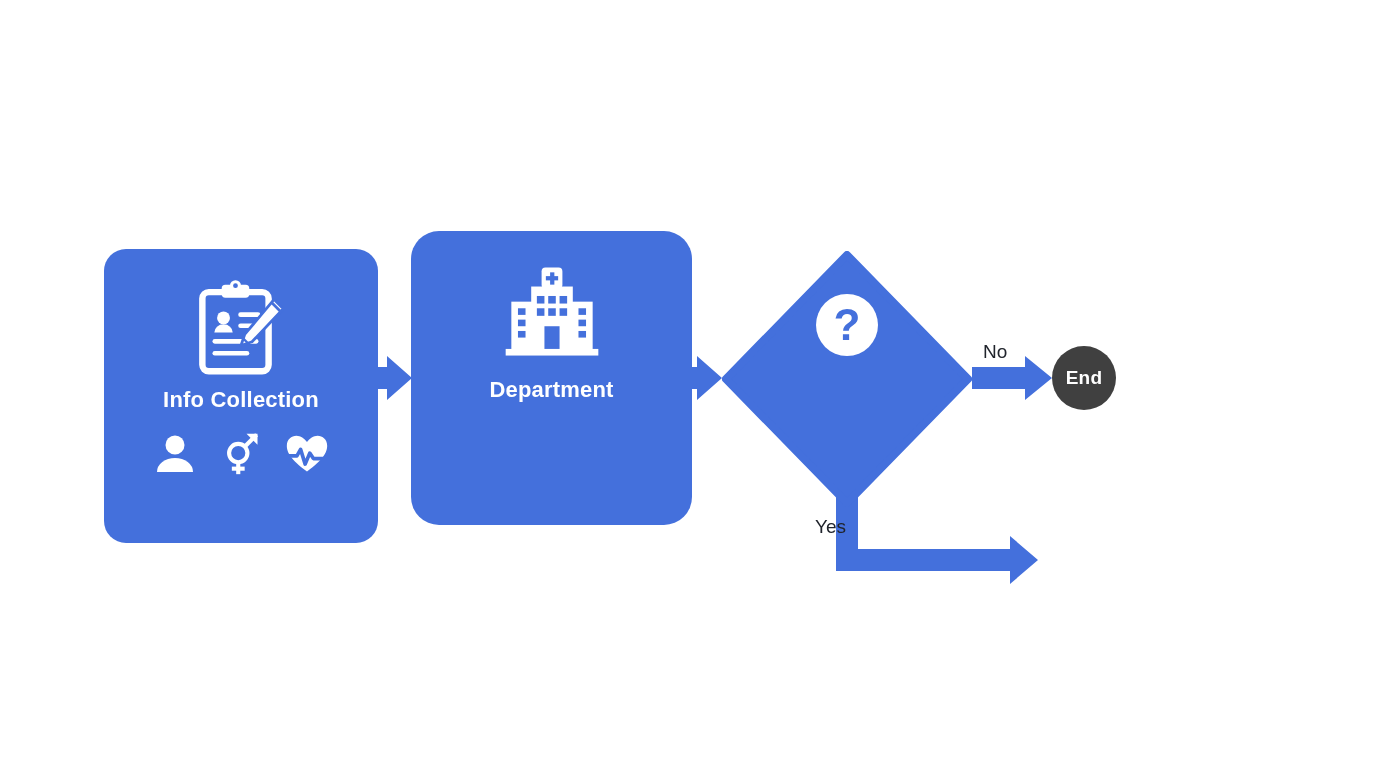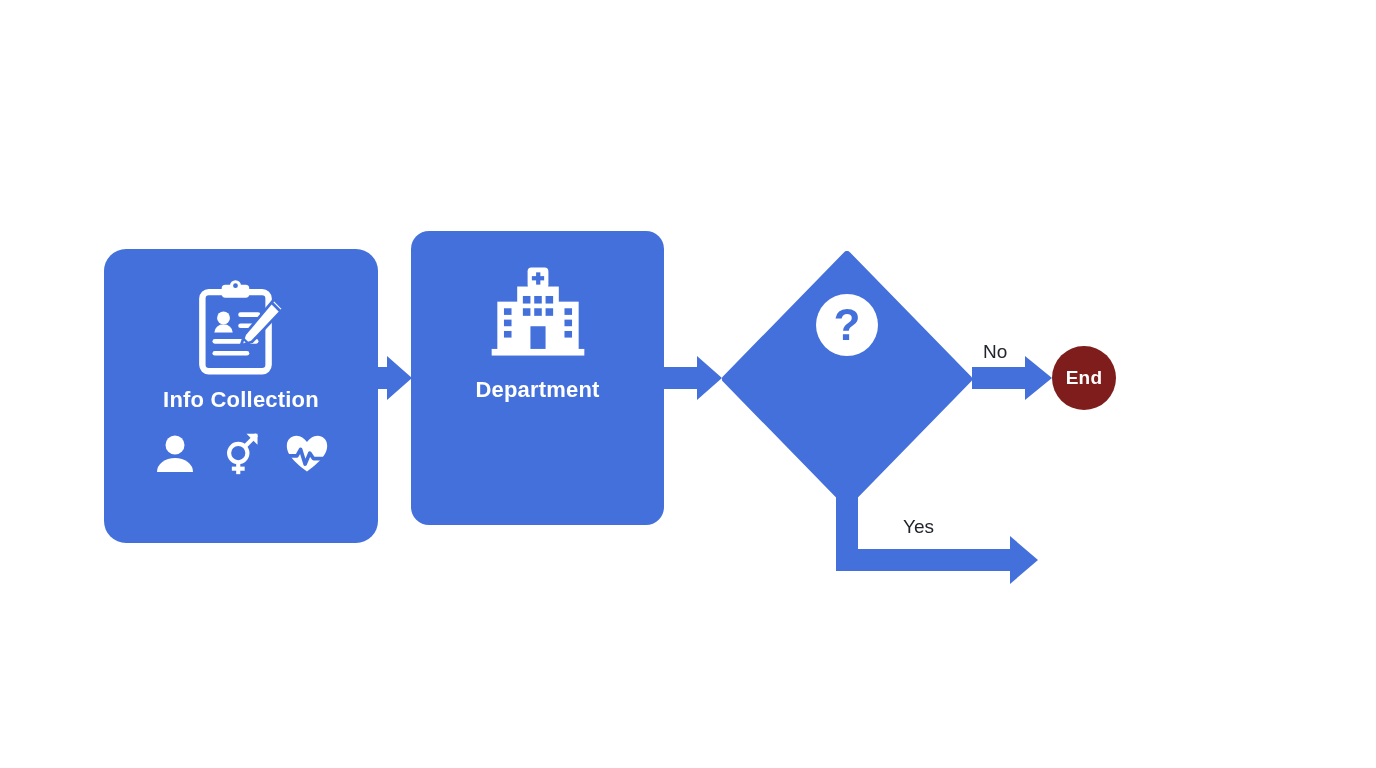--- a/index.html
+++ b/index.html
@@ -63,23 +63,24 @@
     align-items: center;
     justify-content: center;
     gap: 22px;
   }
   .mini-icon { width: 44px; height: 44px; display: block; }
 
   
   #node-dept {
     left: 411px;
     top: 231px;
-    width: 253px;
+    width: 281px;
     height: 294px;
     padding-top: 34px;
+    border-radius: 28px;
   }
   #node-dept .icon-main { width: 104px; height: 96px; }
   #node-dept .node-label { margin-top: 16px; }
 
   
   #node-decision {
     position: absolute;
     left: 722px;
     top: 251px;
     width: 250px;
@@ -108,21 +109,21 @@
     width: 170px;
   }
 
   
   #node-end {
     left: 1052px;
     top: 346px;
     width: 64px;
     height: 64px;
     border-radius: 50%;
-    background: #7f1d1d;
+    background: #404040;
     align-items: center;
     justify-content: center;
     padding: 0;
   }
   #node-end .node-label { font-size: 19px; }
 
   
   #node-doctor {
     left: 1036px;
     top: 438px;
@@ -143,21 +144,21 @@
     pointer-events: none;
   }
   .edge-label {
     position: absolute;
     font-size: 19px;
     font-weight: normal;
     color: #20242c;
     white-space: nowrap;
   }
   #label-no  { left: 983px; top: 341px; }
-  #label-yes { left: 903px; top: 516px; }
+  #label-yes { left: 815px; top: 516px; }
 </style>
 </head>
 <body>
 
 <div id="canvas">
 
   <svg class="connector" viewBox="0 0 1376 768" xmlns="http://www.w3.org/2000/svg">
 
     <g>
       <path d="M 340 367 L 387 367 L 387 356 L 412 378 L 387 400 L 387 389 L 340 389 Z" fill="#4470dc"></path>

